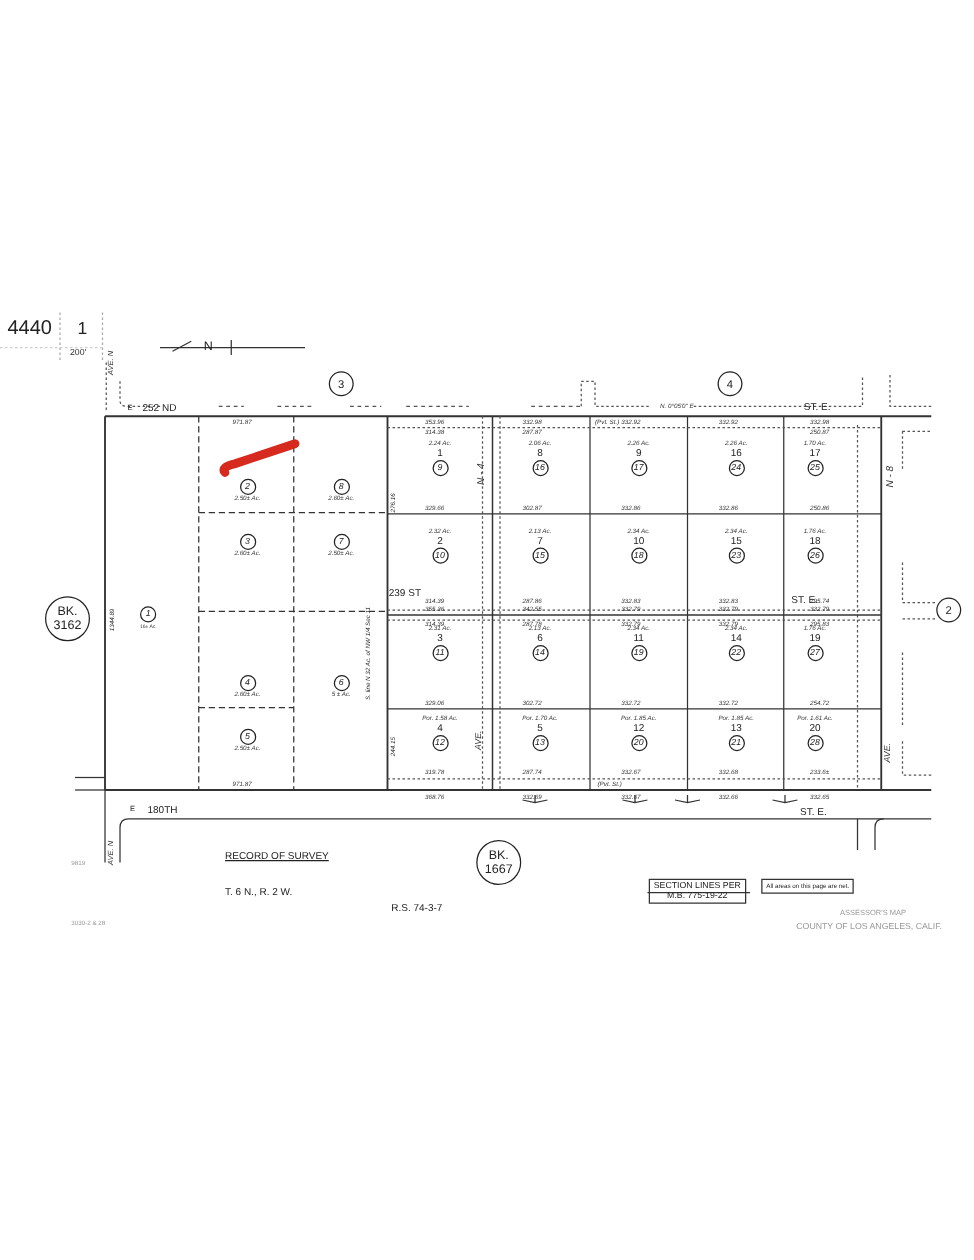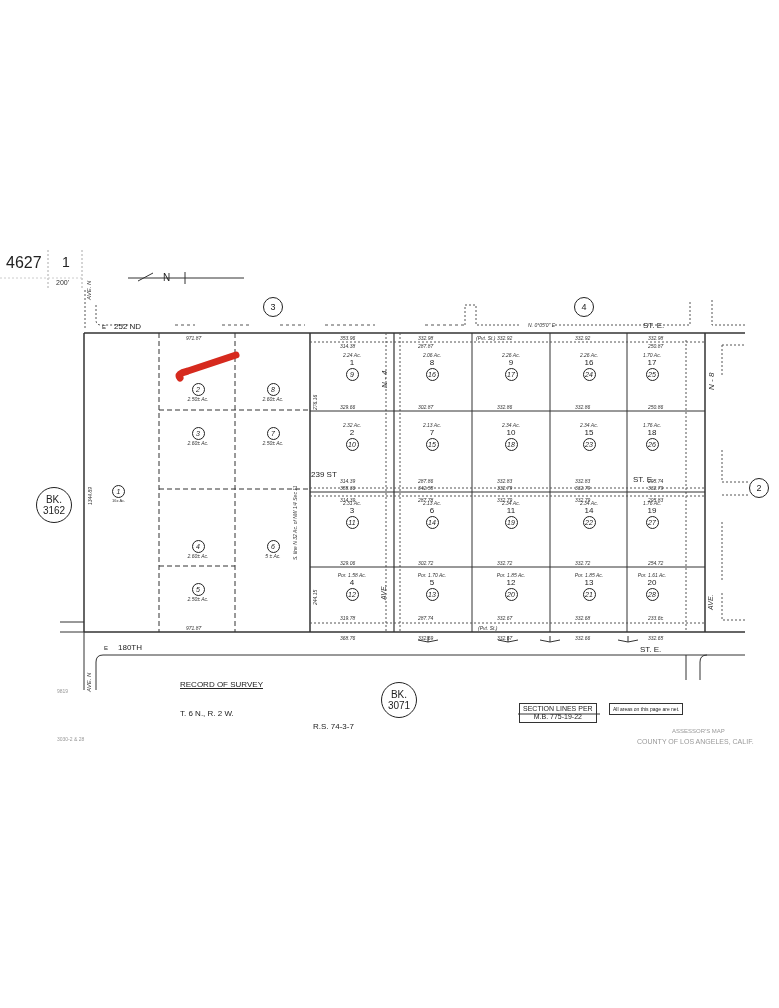--- a/index.html
+++ b/index.html
@@ -5,21 +5,21 @@
   html, body { margin: 0; padding: 0; background: #ffffff; }
   body { width: 779px; height: 1008px; position: relative; overflow: hidden;
          font-family: "Liberation Sans", sans-serif; color: #222; }
   .abs { position: absolute; }
   .small { font-size: 5px; font-style: italic; color: #333; white-space: nowrap; }
   .tiny { font-size: 5px; color: #333; white-space: nowrap; }
   .num { font-size: 9px; color: #222; text-align: center; }
   .circ { border: 1px solid #222; border-radius: 50%; text-align: center; box-sizing: border-box; }
   .circ-sm { width: 13px; height: 13px; font-size: 7px; line-height: 11px; font-style: italic; }
   .circ-big { width: 26px; height: 26px; font-size: 11px; line-height: 24px; }
-  .bk { width: 36px; height: 36px; font-size: 10px; line-height: 11px; padding-top: 6px; margin-top: 10px; }
+  .bk { width: 36px; height: 36px; font-size: 10px; line-height: 11px; padding-top: 6px; }
   .vtxt { transform: rotate(-90deg); transform-origin: left top; font-size: 5px; font-style: italic; color: #333; white-space: nowrap; }
   .gray { color: #999; }
   svg { position: absolute; left: 0; top: 0; }
   .box { border: 1px solid #333; font-size: 7px; text-align: center; line-height: 8px; padding: 1px 3px; }
 </style>
 </head>
 <body>
 
 <svg width="779" height="1008">
 
@@ -87,21 +87,21 @@
   <path d="M418 640 L428 642 L438 640 M428 636 L428 642" stroke="#333" fill="none"></path>
   <path d="M498 640 L508 642 L518 640 M508 636 L508 642" stroke="#333" fill="none"></path>
   <path d="M540 640 L550 642 L560 640 M550 636 L550 642" stroke="#333" fill="none"></path>
   <path d="M618 640 L628 642 L638 640 M628 636 L628 642" stroke="#333" fill="none"></path>
 
   <path d="M236 355 L188 371 Q176 374 180 378" stroke="#d62a1e" stroke-width="7" stroke-linecap="round" fill="none"></path>
 
   <line x1="518" y1="714" x2="600" y2="714" stroke="#333" stroke-width="1"></line>
 </svg>
 
-<div class="abs" style="left:6px; top:254px; font-size:16px;">4627</div>
+<div class="abs" style="left:6px; top:254px; font-size:16px;">4440</div>
 <div class="abs" style="left:62px; top:254px; font-size:14px;">1</div>
 <div class="abs tiny" style="left:56px; top:279px; font-size:7px;">200'</div>
 <div class="abs" style="left:163px; top:272px; font-size:10px;">N</div>
 
 <div class="abs circ circ-big" style="left:263px; top:297px; width:20px; height:20px; line-height:18px; font-size:9px;">3</div>
 <div class="abs circ circ-big" style="left:574px; top:297px; width:20px; height:20px; line-height:18px; font-size:9px;">4</div>
 <div class="abs circ circ-big" style="left:749px; top:478px; width:20px; height:20px; line-height:18px; font-size:9px;">2</div>
 
 <div class="abs" style="left:102px; top:324px; font-size:6px;">E</div>
 <div class="abs" style="left:114px; top:322px; font-size:8px;">252 ND</div>
@@ -115,21 +115,21 @@
 <div class="abs vtxt" style="left:86px; top:300px; font-size:6px;">AVE. N</div>
 <div class="abs vtxt" style="left:86px; top:692px; font-size:6px;">AVE. N</div>
 <div class="abs vtxt" style="left:380px; top:388px; font-size:8px;">N - 4</div>
 <div class="abs vtxt" style="left:380px; top:600px; font-size:7px;">AVE.</div>
 <div class="abs vtxt" style="left:707px; top:390px; font-size:8px;">N - 8</div>
 <div class="abs vtxt" style="left:707px; top:610px; font-size:7px;">AVE.</div>
 <div class="abs small" style="left:476px; top:335px;">(Pvt. St.)</div>
 <div class="abs small" style="left:478px; top:625px;">(Pvt. St.)</div>
 
 <div class="abs circ bk" style="left:36px; top:477px;"><span>BK. 3162</span></div>
-<div class="abs circ bk" style="left:381px; top:672px;"><span>BK. 3071</span></div>
+<div class="abs circ bk" style="left:381px; top:672px;"><span>BK. 1667</span></div>
 <div class="abs tiny gray" style="left:57px; top:688px;">9819</div>
 
 <div class="abs" style="left:112px; top:485px; text-align:center;">
   <div class="circ circ-sm">1</div>
   <div class="tiny" style="font-size:4px;">16± Ac.</div>
 </div>
 <div class="abs vtxt" style="left:87px; top:505px;">1344.89</div>
 <div class="abs" style="left:183px; top:383px; width:30px; text-align:center;">
   <div class="circ circ-sm" style="margin:0 auto;">2</div>
   <div class="small">2.50± Ac.</div>

